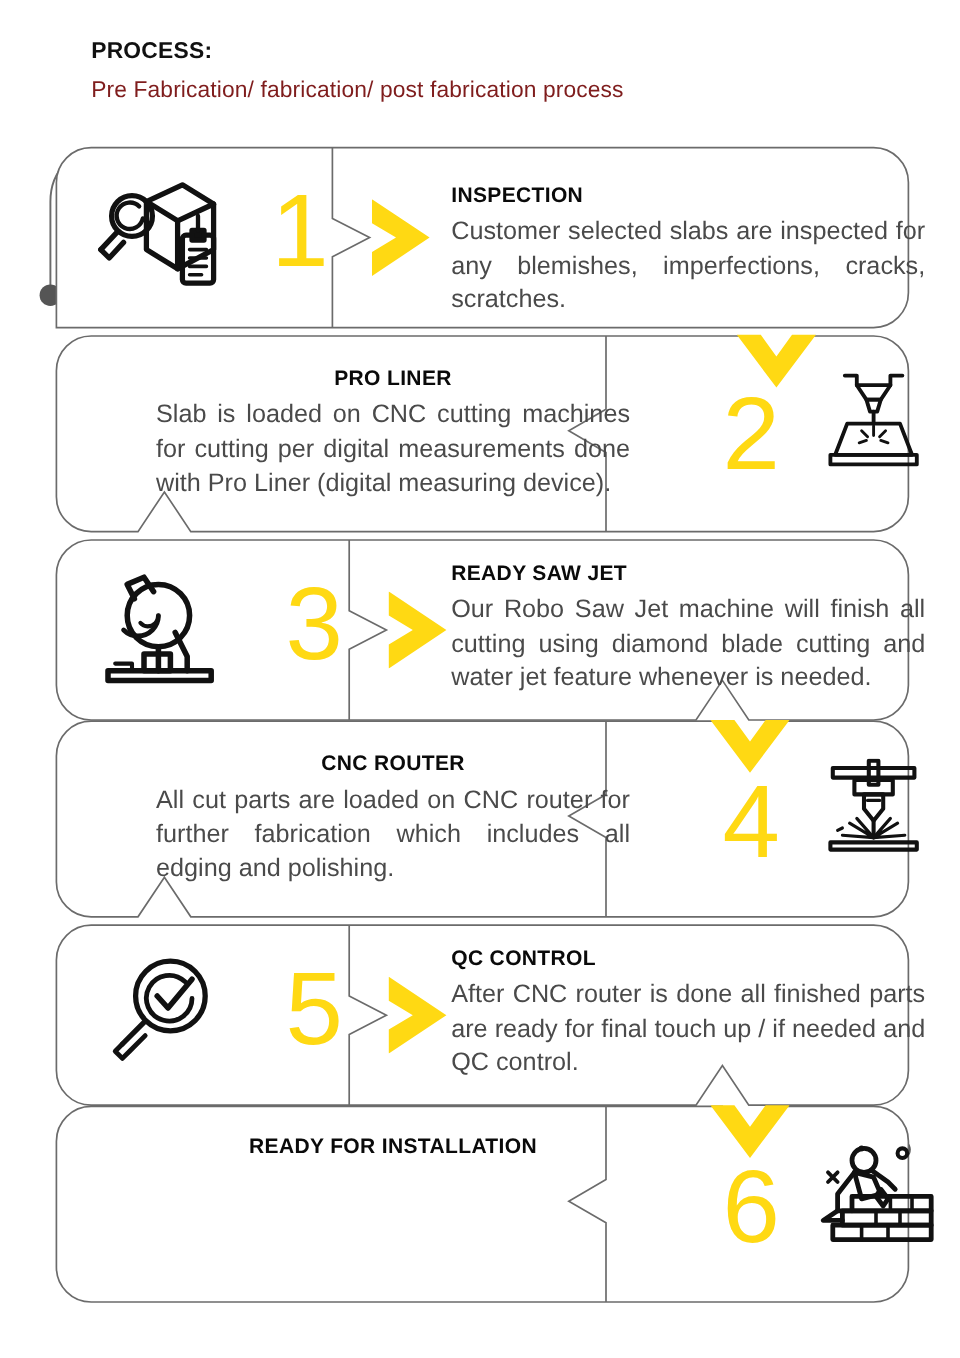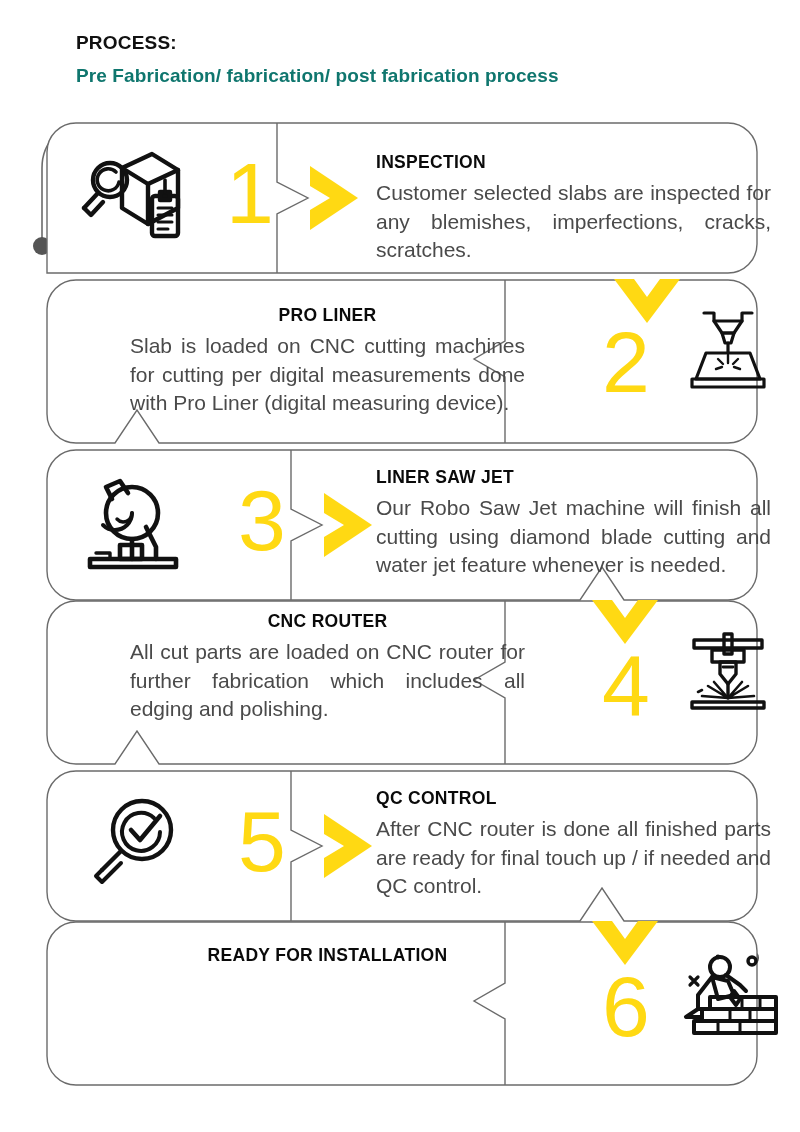--- a/index.html
+++ b/index.html
@@ -12,21 +12,21 @@
   }
   #page{ position:absolute; inset:0; }
 
   
   .header{ position:absolute; left:76px; top:30px; width:660px; }
   .header .h-title{
     font-size:19px; font-weight:bold; color:#111111;
     letter-spacing:.2px; line-height:1.35;
   }
   .header .h-sub{
-    font-size:19px; font-weight:700; color:#0f766e;
+    font-size:19px; font-weight:400; color:#7f1d1d;
     line-height:1.4; margin-top:7px; letter-spacing:.1px;
   }
 
   
   .card{ position:absolute; }
   .card .frame{ position:absolute; inset:0; }
   .card .frame svg{ display:block; width:100%; height:100%; overflow:visible; }
 
   .num{
     position:absolute;
@@ -171,21 +171,21 @@
         <path d="M20 82 L34 82 L34 88" stroke-width="3.4"></path>
       </svg>
     </div>
     <div class="num" style="left:192px; top:28px;">3</div>
     <div class="chev" style="left:276px; top:44px; width:56px; height:64px;">
       <svg viewBox="0 0 56 64">
         <path d="M2 0 L50 32 L2 64 L2 44 L22 32 L2 20 Z" fill="#FFD913"></path>
       </svg>
     </div>
     <div class="txt" style="left:330px; top:18px; width:395px;">
-      <div class="t-title">LINER SAW JET</div>
+      <div class="t-title">READY SAW JET</div>
       <div class="t-body">Our Robo Saw Jet machine will finish all cutting using diamond blade cutting and water jet feature whenever is needed.</div>
     </div>
   </div>
 
   <div class="card" style="left:46px; top:600px; width:712px; height:165px;">
     <div class="frame">
       <svg viewBox="0 0 712 165" preserveAspectRatio="none">
         <path d="M30 1 L534 1 L556 1 L578 34 L600 1 L682 1 A29 29 0 0 1 711 30
                  L711 135 A29 29 0 0 1 682 164 L135 164 L113 164 L91 131 L69 164
                  L30 164 A29 29 0 0 1 1 135 L1 30 A29 29 0 0 1 30 1 Z" fill="#ffffff" stroke="#6b6b6b" stroke-width="1.4"></path>
@@ -205,21 +205,21 @@
         <path d="M34 18 L66 18 L66 30 L34 30 Z"></path>
         <path d="M42 30 L58 30 L58 42 L50 52 L42 42 Z"></path>
         <path d="M45 35 H55" stroke-width="2.8"></path>
         <path d="M50 52 L50 66"></path>
         <path d="M14 70 L86 70 L86 76 L14 76 Z"></path>
         <path d="M50 66 L30 54 M50 66 L70 54 M50 66 L24 64 M50 66 L76 64
                  M50 66 L36 50 M50 66 L64 50" stroke-width="2.6"></path>
         <path d="M20 60 L24 58" stroke-width="2.6"></path>
       </svg>
     </div>
-    <div class="txt right-align" style="left:84px; top:11px; width:395px;">
+    <div class="txt right-align" style="left:84px; top:26px; width:395px;">
       <div class="t-title">CNC ROUTER</div>
       <div class="t-body">All cut parts are loaded on CNC router for further fabrication which includes all edging and polishing.</div>
     </div>
   </div>
 
   <div class="card" style="left:46px; top:770px; width:712px; height:152px;">
     <div class="frame">
       <svg viewBox="0 0 712 152" preserveAspectRatio="none">
         <path d="M30 1 L682 1 A29 29 0 0 1 711 30 L711 122 A29 29 0 0 1 682 151
                  L600 151 L578 151 L556 118 L534 151 L30 151 A29 29 0 0 1 1 122

